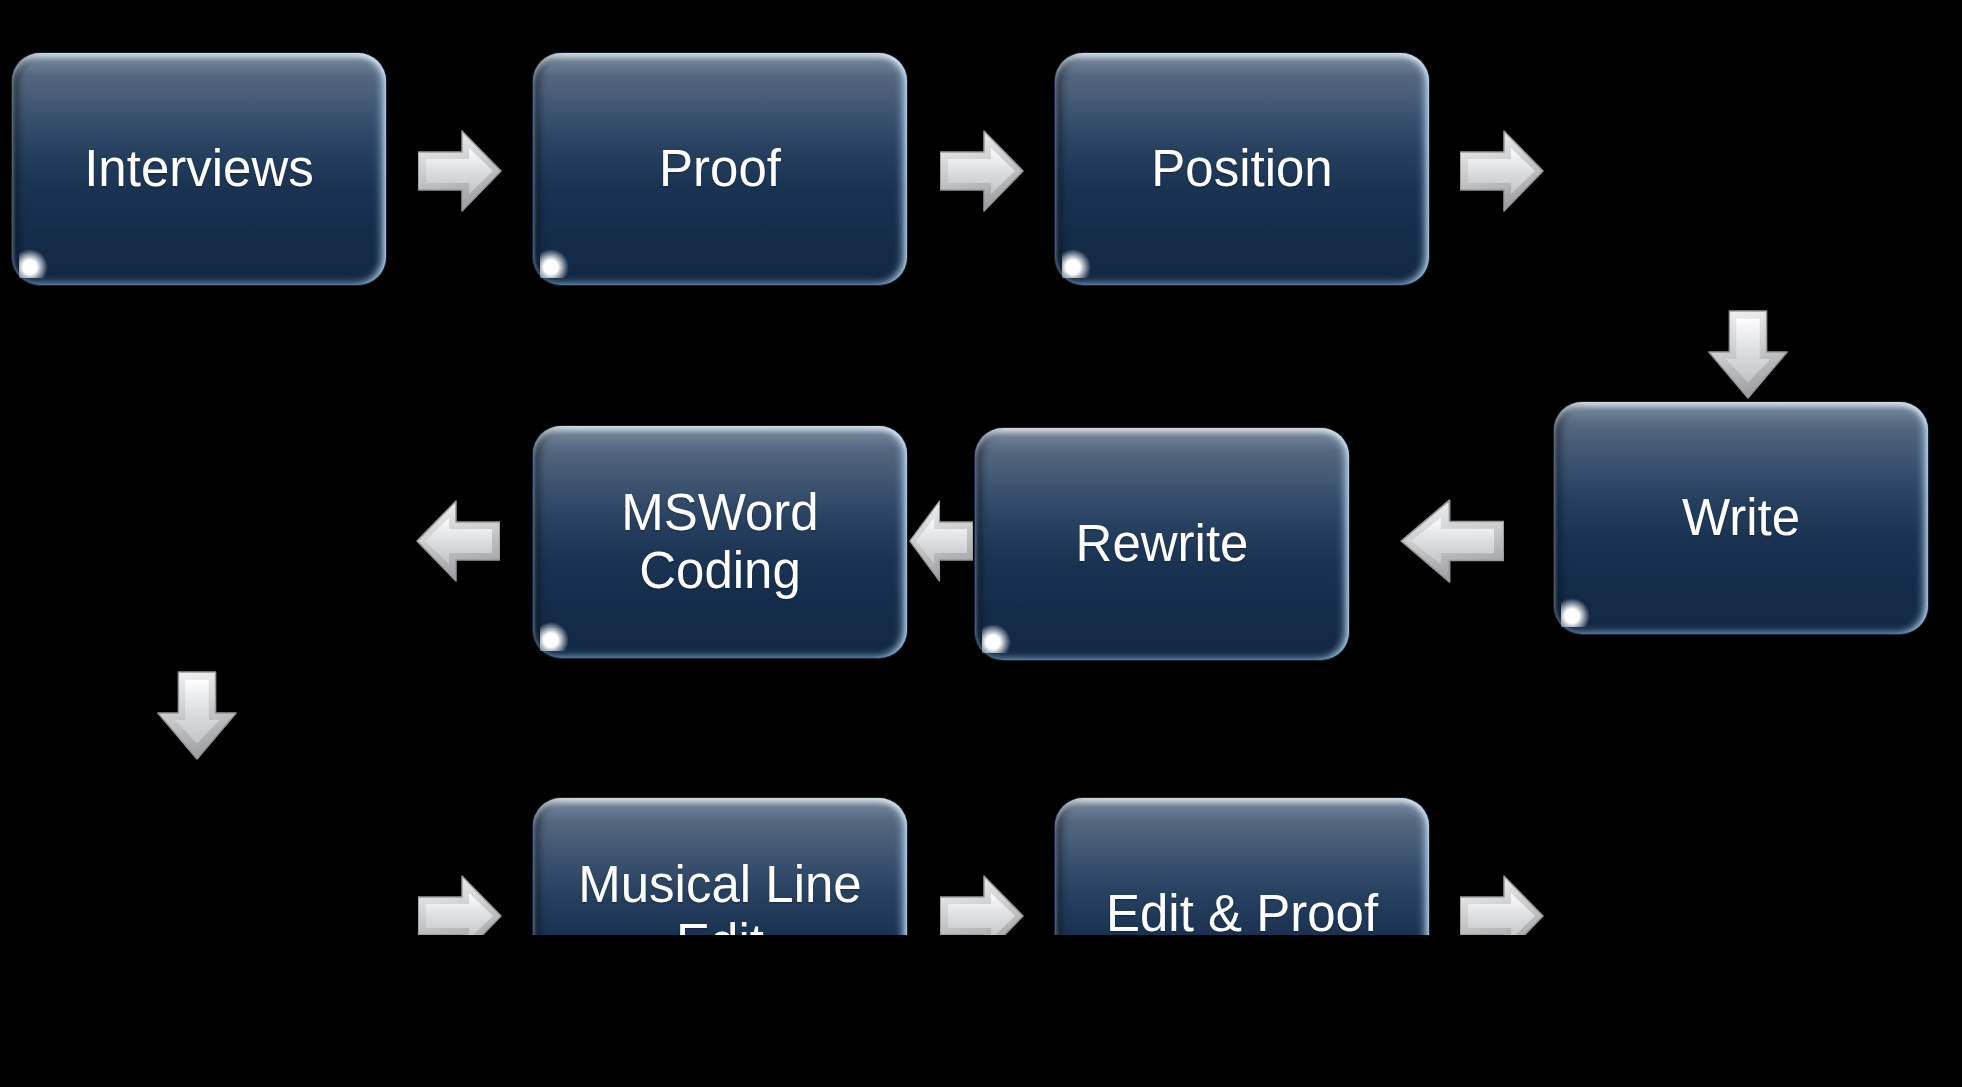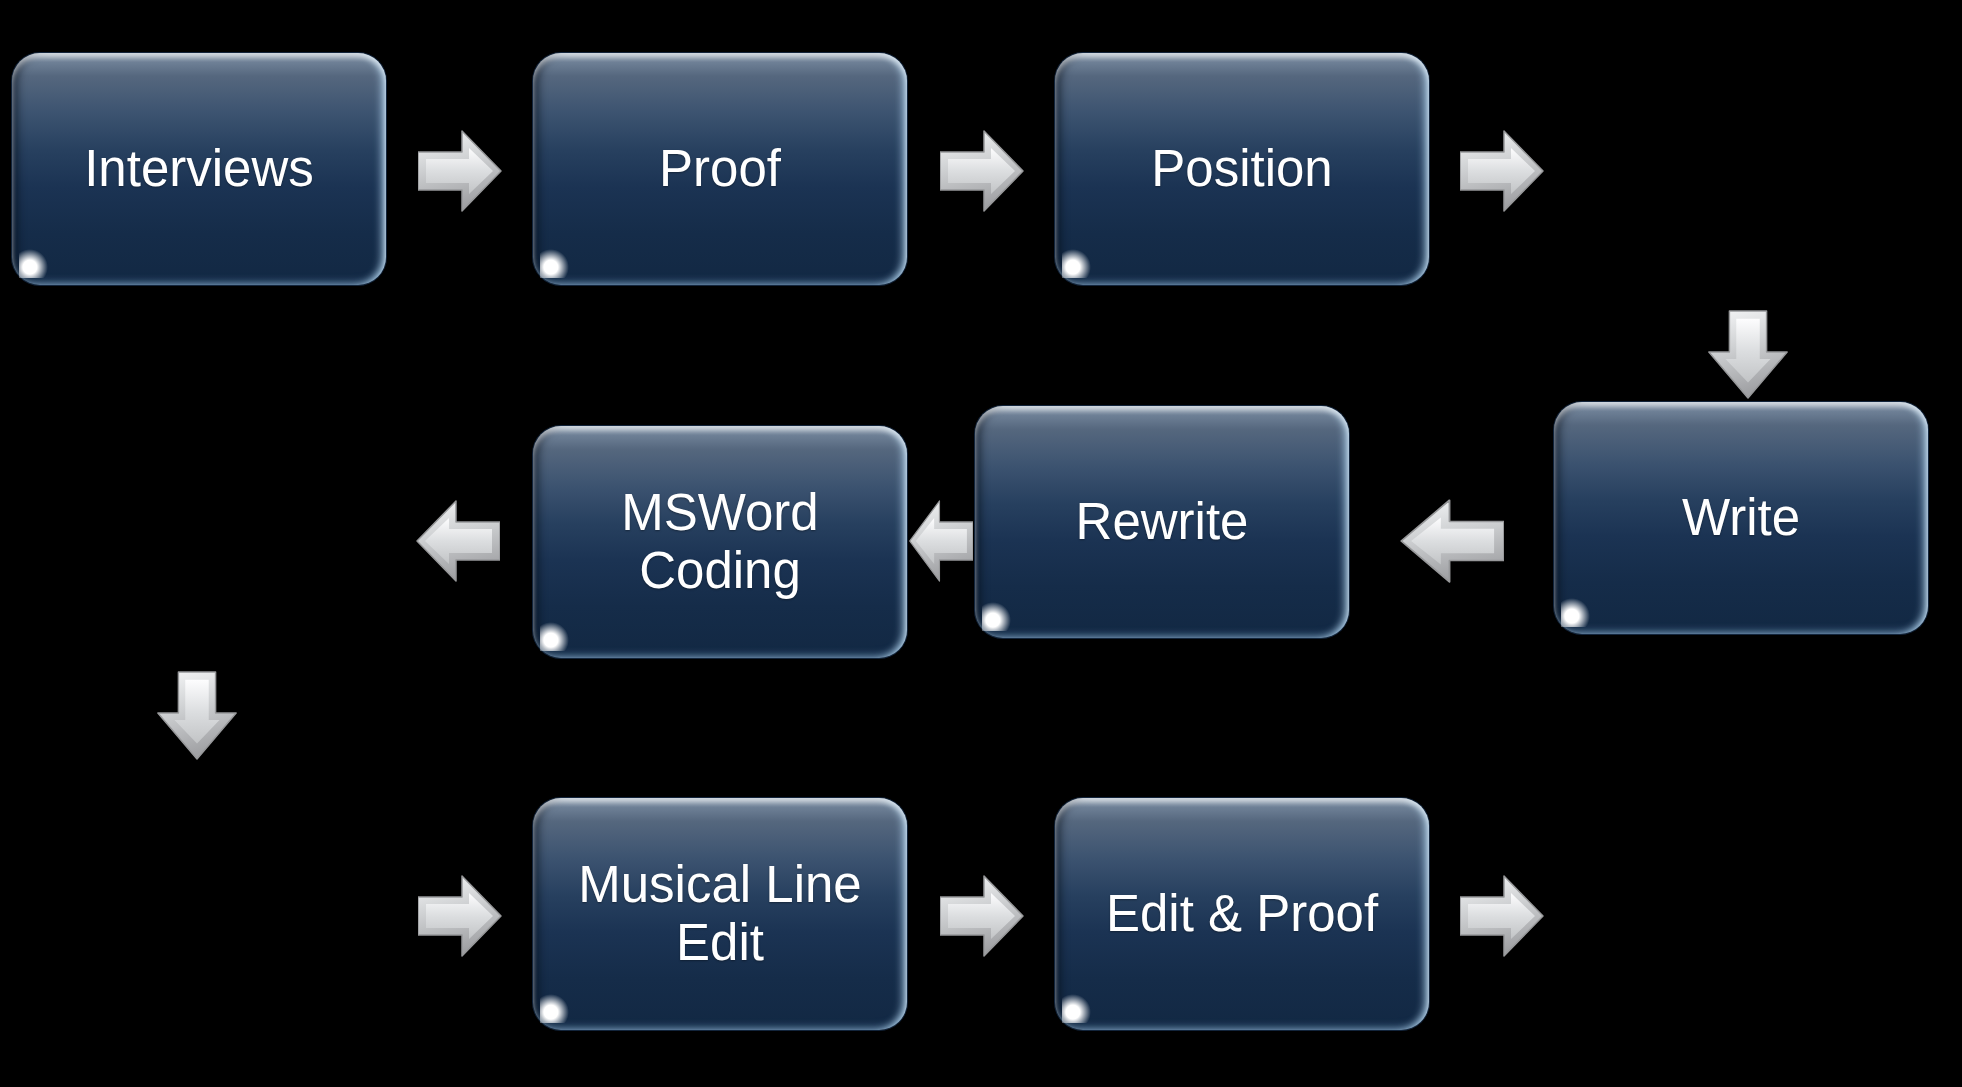--- a/index.html
+++ b/index.html
@@ -1,18 +1,18 @@
 <!DOCTYPE html>
 <html><head>
 <meta charset="utf-8">
 <style>
   html,body{margin:0;padding:0;background:#000;}
   .canvas{
     position:relative;
-    width:1962px;height:1087px;
+    width:1962px;height:935px;
     background:#000000;
     overflow:hidden;
     font-family:"Liberation Sans","DejaVu Sans",sans-serif;
   }
   .box{
     position:absolute;
     width:374px;height:232px;
     border-radius:28px;
     background:linear-gradient(180deg,
       #a4b1bf 0%,
@@ -104,21 +104,21 @@
     <polygon points="76,35 33,35 33,24 9,47 33,70 33,59 76,59" fill="url(#gArrowInner)"></polygon>
   </svg>
   <div class="box" style="left:533px;top:426px">
     <span class="box-label">MSWord
 Coding</span>
   </div>
   <svg class="arrow" style="left:909px;top:494px" width="64" height="94" viewBox="0 0 84 94" preserveAspectRatio="none">
     <polygon points="84,28 40,28 40,7 1,47 40,87 40,66 84,66" fill="url(#gArrowOuter)" stroke="#97989a" stroke-width="1.5" stroke-linejoin="round"></polygon>
     <polygon points="76,35 33,35 33,24 9,47 33,70 33,59 76,59" fill="url(#gArrowInner)"></polygon>
   </svg>
-  <div class="box" style="left:975px;top:406px">
+  <div class="box" style="left:975px;top:428px">
     <span class="box-label">Rewrite</span>
   </div>
   <svg class="arrow" style="left:1400px;top:493px" width="104" height="96" viewBox="0 0 84 94" preserveAspectRatio="none">
     <polygon points="84,28 40,28 40,7 1,47 40,87 40,66 84,66" fill="url(#gArrowOuter)" stroke="#97989a" stroke-width="1.5" stroke-linejoin="round"></polygon>
     <polygon points="76,35 33,35 33,24 9,47 33,70 33,59 76,59" fill="url(#gArrowInner)"></polygon>
   </svg>
   <div class="box" style="left:1554px;top:402px">
     <span class="box-label">Write</span>
   </div>
 

